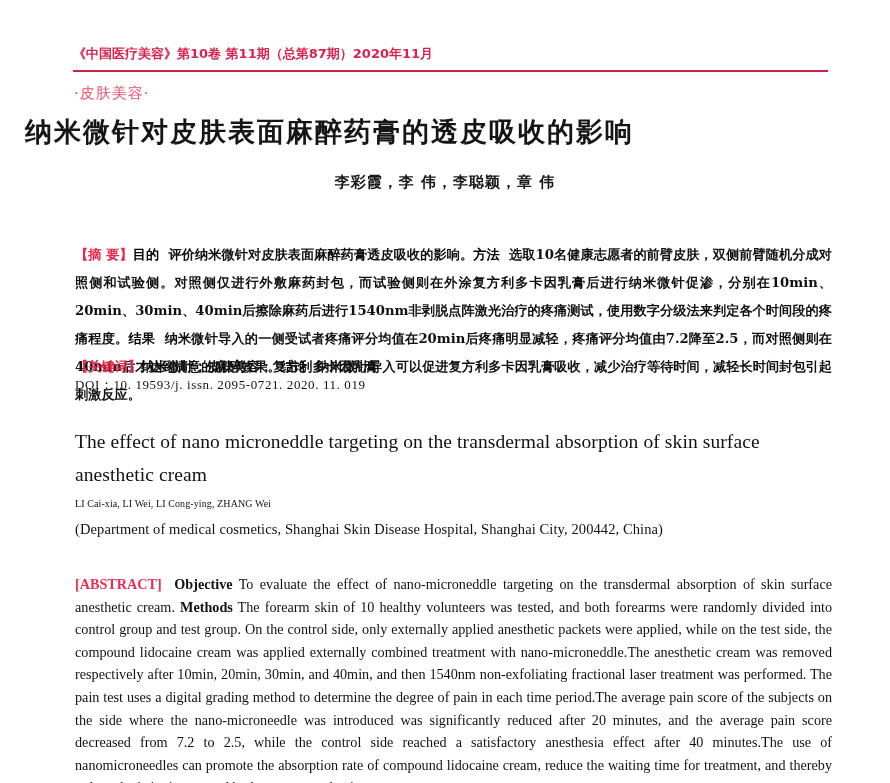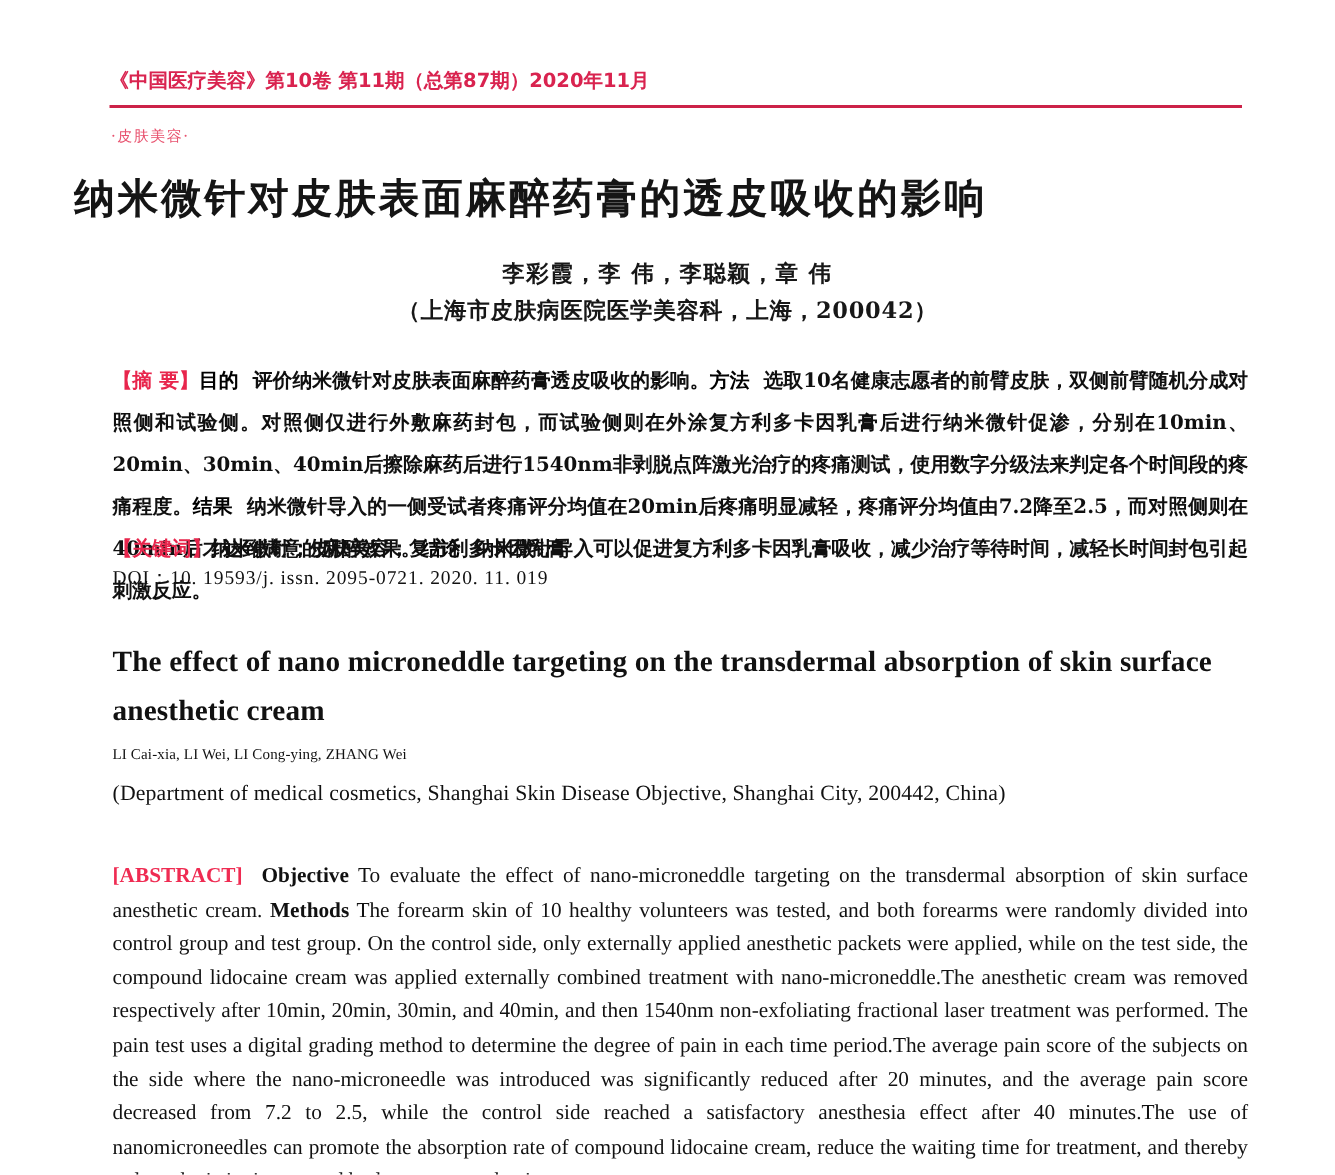--- a/index.html
+++ b/index.html
@@ -47,39 +47,39 @@
     height: 2px;
     background: #cc2248;
   }
 
   
   .section-marker {
     position: absolute;
     left: 74px;
     top: 84px;
     font-family: "DejaVu Serif", "Liberation Serif", serif;
-    font-size: 10px;
+    font-size: 15px;
     color: #e8536f;
     letter-spacing: 1px;
     white-space: nowrap;
   }
 
   
   .cn-title {
     position: absolute;
     left: 0;
     top: 114px;
     width: 708px;
-    text-align: center;
     font-family: "DejaVu Serif", "Liberation Serif", serif;
     font-weight: bold;
     font-size: 27px;
     letter-spacing: 2px;
     color: #151515;
     white-space: nowrap;
+    padding-left: 25px;
   }
 
   .cn-authors {
     position: absolute;
     left: 0;
     top: 173px;
     width: 890px;
     text-align: center;
     font-family: "DejaVu Serif", "Liberation Serif", serif;
     font-weight: bold;
@@ -150,21 +150,21 @@
     color: #111;
   }
 
   
   .en-title {
     position: absolute;
     left: 75px;
     top: 425px;
     width: 757px;
     font-family: "Liberation Serif", "DejaVu Serif", serif;
-    font-weight: bold;
+    font-weight: normal;
     font-size: 19.5px;
     line-height: 33px;
     color: #111;
     letter-spacing: 0.1px;
   }
 
   .en-authors {
     position: absolute;
     left: 75px;
     top: 498px;
@@ -226,36 +226,35 @@
   <div class="running-head">《中国医疗美容》第10卷  第11期（总第87期）2020年11月</div>
 
   <div class="head-rule"></div>
 
   <div class="section-marker">·皮肤美容·</div>
 
   <div class="cn-title">纳米微针对皮肤表面麻醉药膏的透皮吸收的影响</div>
 
   <div class="cn-authors">李彩霞，李 伟，李聪颖，章 伟</div>
 
-  <div class="cn-affil">（上海市皮肤病医院医学美容科，上海，200042）</div>
 
   <div class="cn-abstract">
     <span class="lbl">【摘 要】</span><span class="sub">目的</span>&nbsp;&nbsp;<span>评价纳米微针对皮肤表面麻醉药膏透皮吸收的影响。</span><span class="sub">方法</span>&nbsp;&nbsp;<span>选取10名健康志愿者的前臂皮肤，双侧前臂随机分成对照侧和试验侧。对照侧仅进行外敷麻药封包，而试验侧则在外涂复方利多卡因乳膏后进行纳米微针促渗，分别在10min、20min、30min、40min后擦除麻药后进行1540nm非剥脱点阵激光治疗的疼痛测试，使用数字分级法来判定各个时间段的疼痛程度。</span><span class="sub">结果</span>&nbsp;&nbsp;<span>纳米微针导入的一侧受试者疼痛评分均值在20min后疼痛明显减轻，疼痛评分均值由7.2降至2.5，而对照侧则在40min后才达到满意的麻醉效果。</span><span class="sub">结论</span>&nbsp;&nbsp;<span>纳米微针导入可以促进复方利多卡因乳膏吸收，减少治疗等待时间，减轻长时间封包引起刺激反应。</span>
   </div>
 
   <div class="cn-kw">
     <span class="lbl">【关键词】</span><span>纳米微针；皮肤美容；复方利多卡因乳膏</span>
   </div>
 
   <div class="doi">DOI：10. 19593/j. issn. 2095-0721. 2020. 11. 019</div>
 
   <div class="en-title">The effect of nano microneddle targeting on the transdermal absorption of skin surface anesthetic cream</div>
 
   <div class="en-authors">LI Cai-xia, LI Wei, LI Cong-ying, ZHANG Wei</div>
 
-  <div class="en-affil">(Department of medical cosmetics, Shanghai Skin Disease Objective, Shanghai City, 200442, China)</div>
+  <div class="en-affil">(Department of medical cosmetics, Shanghai Skin Disease Hospital, Shanghai City, 200442, China)</div>
 
   <div class="en-abstract">
     <span class="lbl">[ABSTRACT]</span>&nbsp;&nbsp;<span class="run">Objective</span> <span>To evaluate the effect of nano-microneddle targeting on the transdermal absorption of skin surface anesthetic cream.</span> <span class="run">Methods</span> <span>The forearm skin of 10 healthy volunteers was tested, and both forearms were randomly divided into control group and test group. On the control side, only externally applied anesthetic packets were applied, while on the test side, the compound lidocaine cream was applied externally combined treatment with nano-microneddle.The anesthetic cream was removed respectively after 10min, 20min, 30min, and 40min, and then 1540nm non-exfoliating fractional laser treatment was performed. The pain test uses a digital grading method to determine the degree of pain in each time period.The average pain score of the subjects on the side where the nano-microneedle was introduced was significantly reduced after 20 minutes, and the average pain score decreased from 7.2 to 2.5, while the control side reached a satisfactory anesthesia effect after 40 minutes.The use of nanomicroneedles can promote the absorption rate of compound lidocaine cream, reduce the waiting time for treatment, and thereby reduce the irritation caused by long-term packaging..</span>
   </div>
 
 
 </div>
 
 </body></html>

